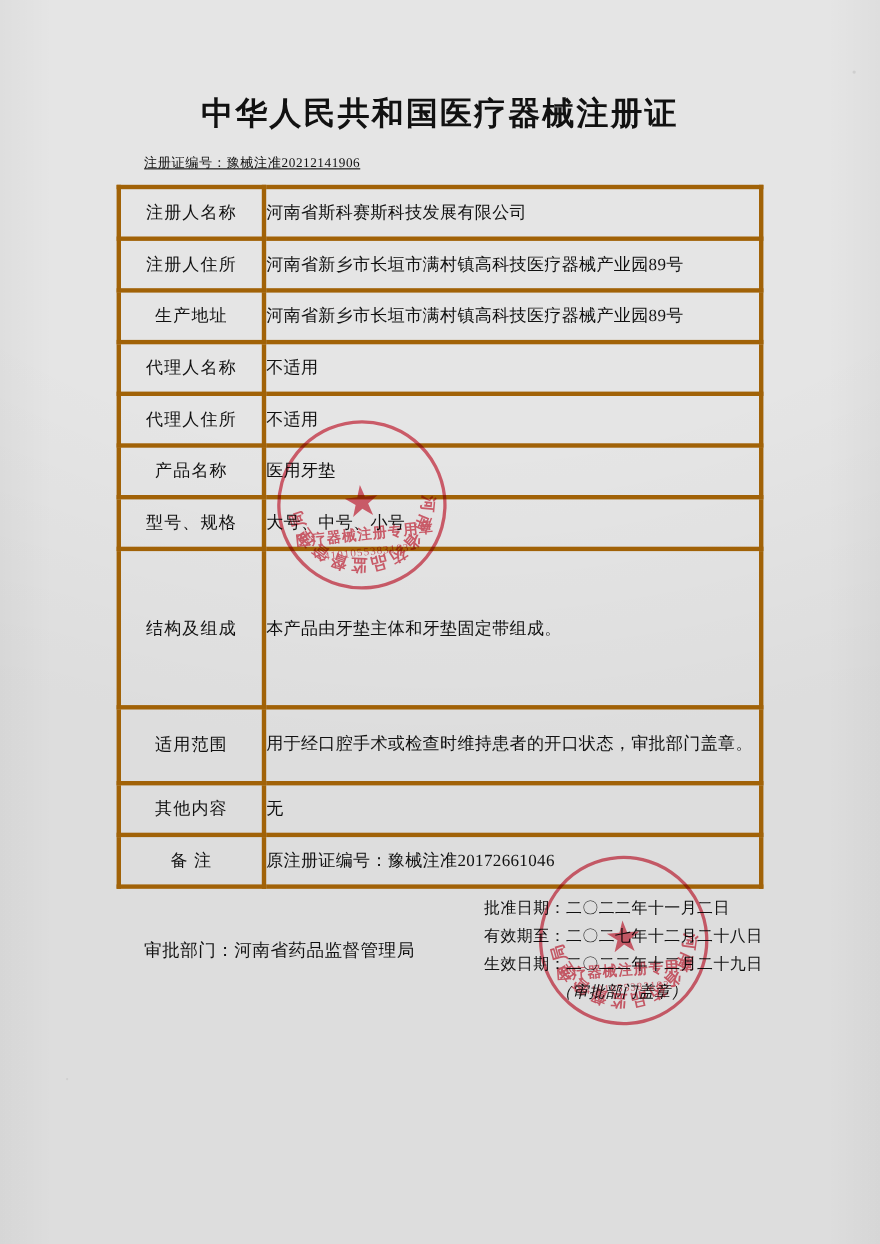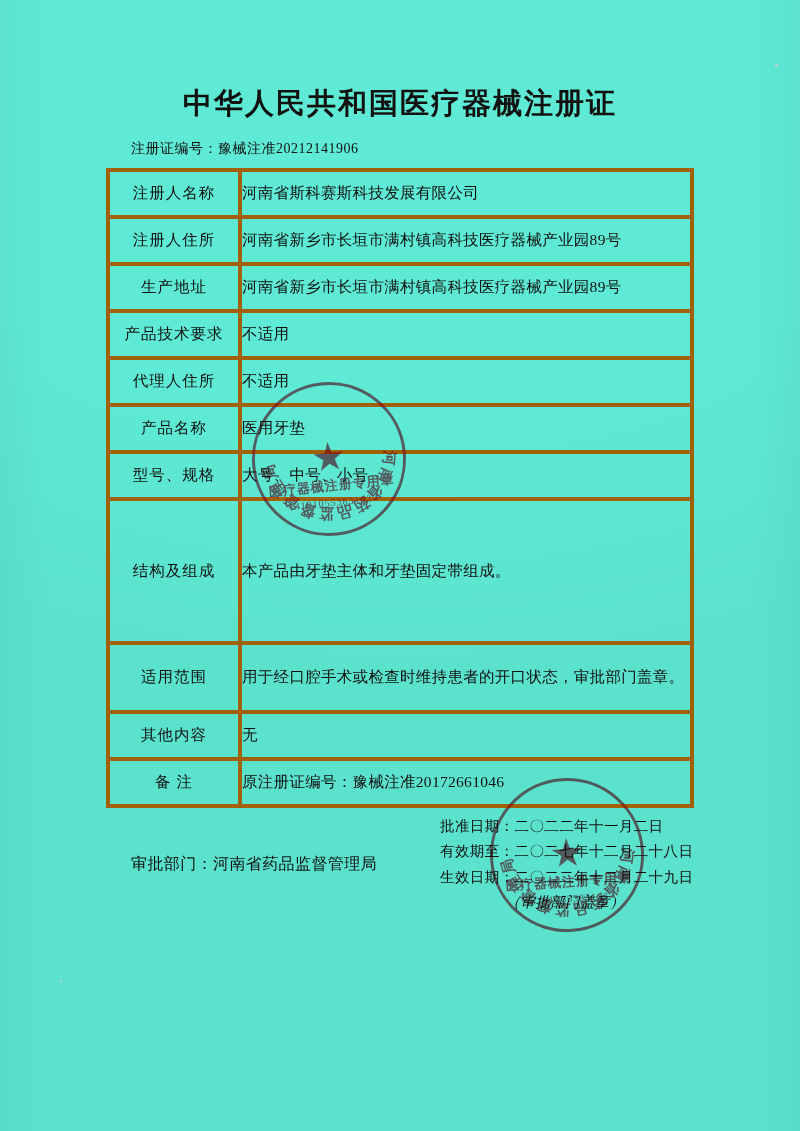--- a/index.html
+++ b/index.html
@@ -12,21 +12,21 @@
     height: 1131px;
     position: relative;
     font-family: "Liberation Serif", "DejaVu Serif", serif;
     color: #111;
     overflow: hidden;
   }
 
   .page {
     position: absolute;
     inset: 0;
-    background: #5eead4;
+    background: #e5e5e5;
   }
 
   
   .paper-shade {
     position: absolute;
     inset: 0;
     background:
       radial-gradient(120% 60% at 50% 0%, rgba(255,255,255,0) 60%, rgba(0,0,0,0.035) 100%),
       linear-gradient(90deg, rgba(0,0,0,0.03) 0%, rgba(0,0,0,0) 6%, rgba(0,0,0,0) 94%, rgba(0,0,0,0.03) 100%);
     pointer-events: none;
@@ -41,22 +41,23 @@
     font-size: 29px;
     font-weight: bold;
     letter-spacing: 2px;
     font-family: "Liberation Serif", "DejaVu Serif", serif;
   }
 
   .cert-no {
     position: absolute;
     top: 140px;
     left: 131px;
-    font-size: 14px;
+    font-size: 12px;
     letter-spacing: 0.5px;
+    text-decoration: underline;
   }
 
   table.cert-table {
     position: absolute;
     top: 168px;
     left: 106px;
     width: 588px;
     border-collapse: collapse;
     table-layout: fixed;
   }
@@ -201,21 +202,21 @@
         <td class="value">河南省新乡市长垣市满村镇高科技医疗器械产业园89号</td>
       </tr>
       <tr class="r-normal">
         <td class="label">
             <span class="lbl">生产地址</span>
           </td>
         <td class="value">河南省新乡市长垣市满村镇高科技医疗器械产业园89号</td>
       </tr>
       <tr class="r-normal">
         <td class="label">
-            <span class="lbl">产品技术要求</span>
+            <span class="lbl">代理人名称</span>
           </td>
         <td class="value">不适用</td>
       </tr>
       <tr class="r-normal">
         <td class="label">
             <span class="lbl">代理人住所</span>
           </td>
         <td class="value">不适用</td>
       </tr>
       <tr class="r-normal">

